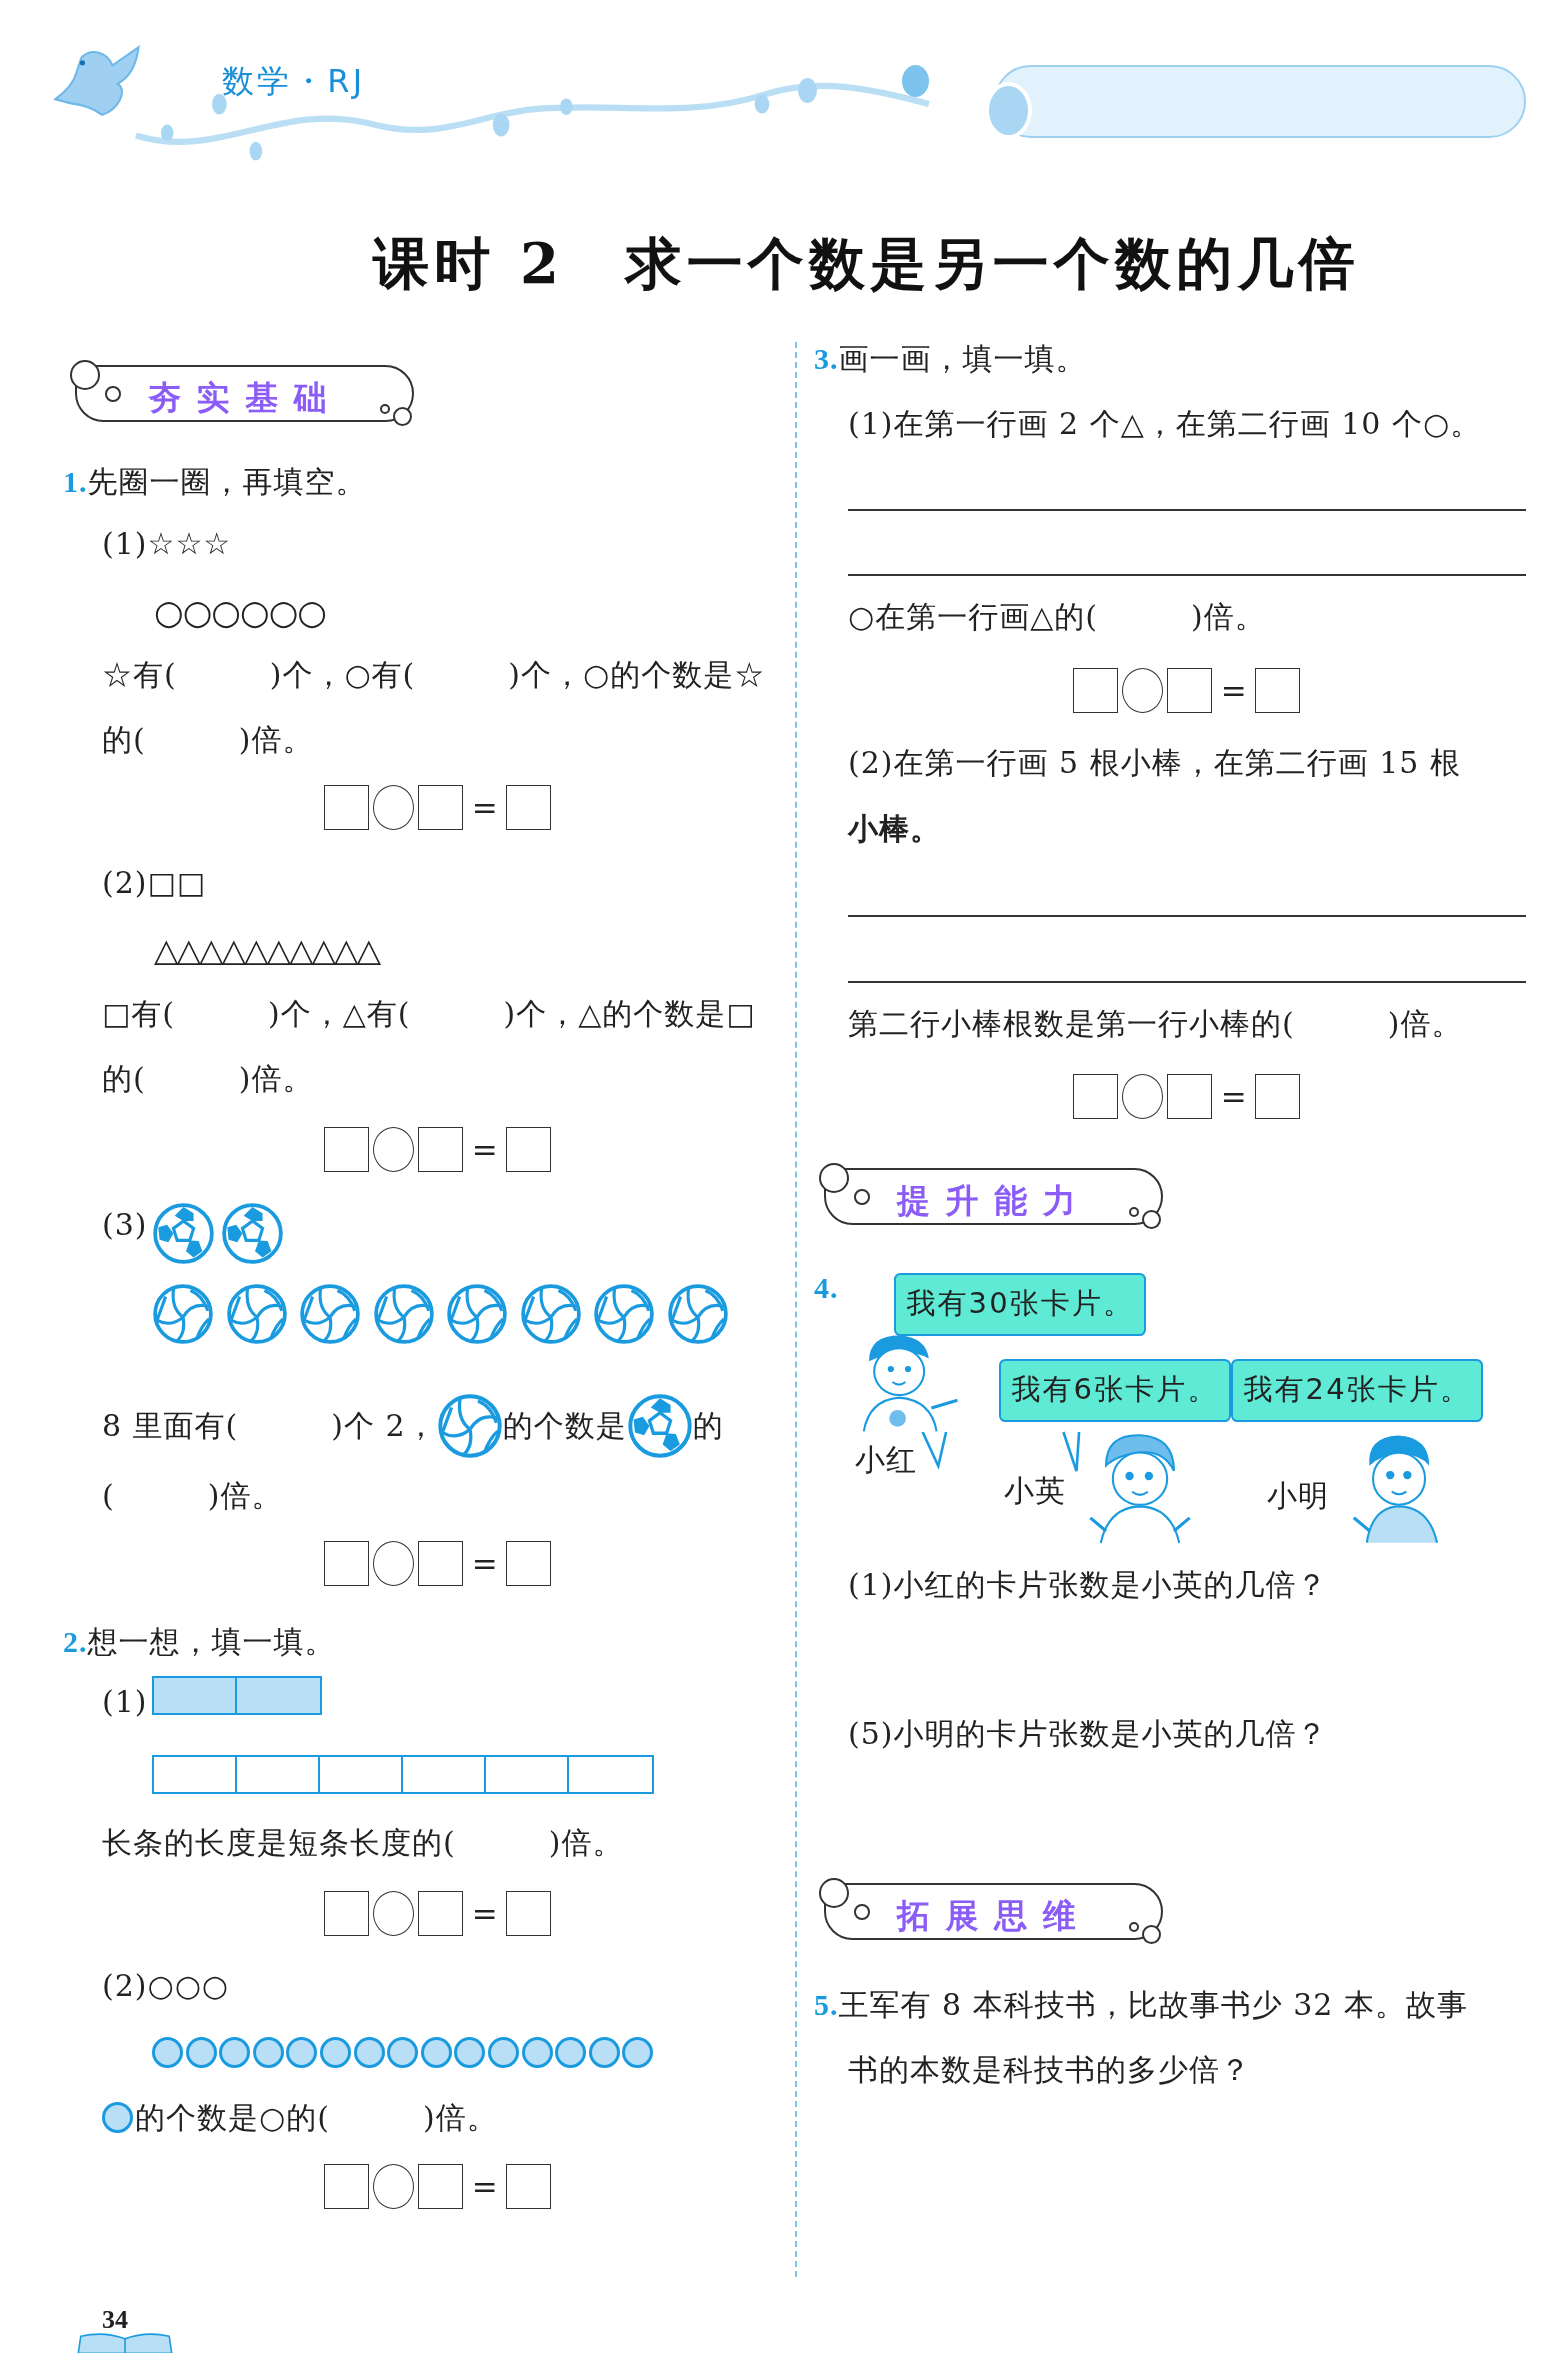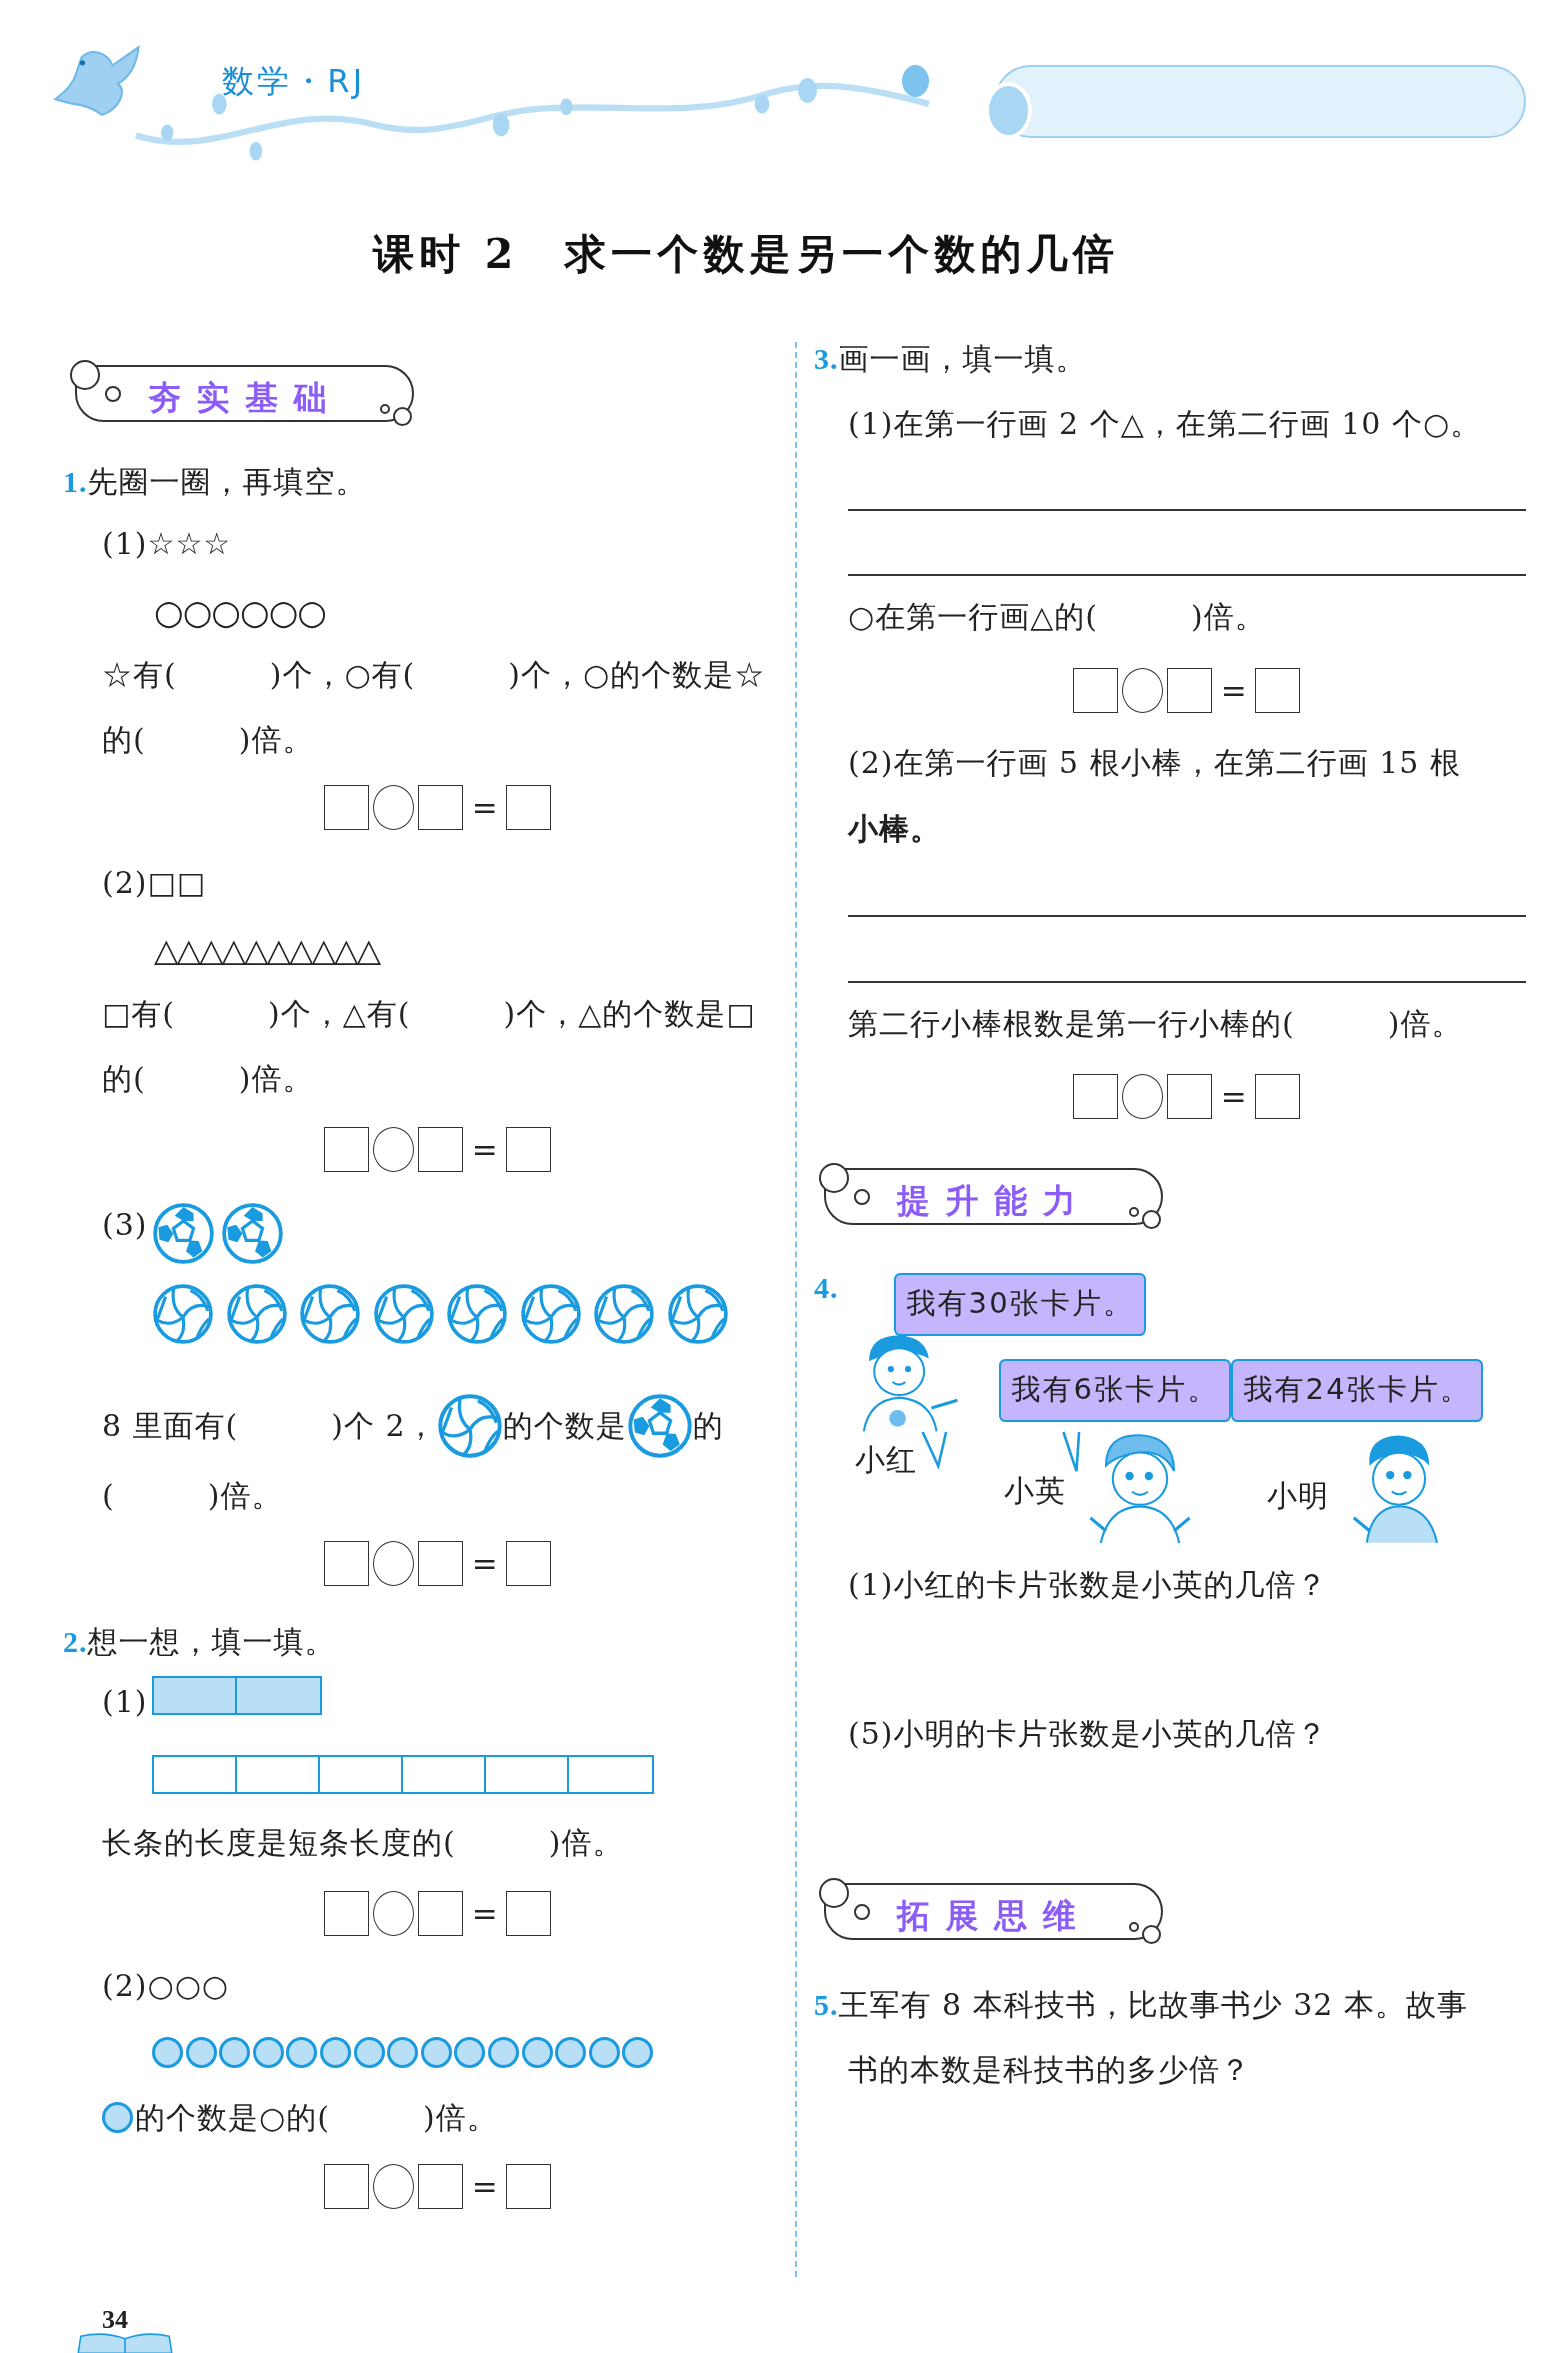--- a/index.html
+++ b/index.html
@@ -8,42 +8,42 @@
   .abs { position: absolute; }
   .txt { font-size: 30px; line-height: 1; white-space: nowrap; letter-spacing: 1px; }
   .qnum { color: #1a9be0; font-weight: bold; font-family: "Liberation Serif", serif; }
 
   
   .header-title { color: #1a8fd8; font-size: 32px; font-family: "DejaVu Sans", sans-serif; letter-spacing: 3.1px; }
   .brand-pill { border: 2.1px solid #9fd0ef; background: #e2f2fc; border-radius: 37px; }
   .brand-text { color: #1a8fd8; font-family: "DejaVu Sans", sans-serif; font-size: 38px; letter-spacing: 4.2px; }
   .dot { border-radius: 50%; background: #a9d7f3; }
 
-  .main-title { font-size: 41px; font-weight: bold; font-family: "DejaVu Serif", serif; letter-spacing: 5.2px; color: #111; }
+  .main-title { font-size: 56px; font-weight: bold; font-family: "DejaVu Serif", serif; letter-spacing: 5.2px; color: #111; }
 
   
   .banner { border: 2.6px solid #333; border-radius: 0 31px 31px 31px; background: #fff; height: 57px; }
   .banner-text { font-family: "DejaVu Sans", sans-serif; font-weight: bold; font-size: 33px; letter-spacing: 15.6px; color: #8b5cf6; }
   .ring { border: 2.6px solid #333; border-radius: 50%; background: #fff; }
 
   
   .eq { display: flex; align-items: center; gap: 4.2px; }
   .eq .box { width: 45px; height: 45px; border: 1.6px solid #333; }
   .eq .circ { width: 41px; height: 45px; border: 1.6px solid #333; border-radius: 50%; }
   .eq .equals { font-size: 31px; padding: 0 4.2px; }
   .hline { height: 1.6px; background: #333; }
   .divider { border-left: 2.1px dashed #7cc4ee; }
 
   .bar { display: flex; border: 2.6px solid #1a9be0; }
   .bar .cell { width: 83px; height: 35px; border-right: 2.6px solid #1a9be0; }
   .bar .cell:last-child { border-right: none; }
   .bar.filled .cell { background: #b8dff6; }
 
   .bead { width: 31px; height: 31px; border-radius: 50%; border: 3.1px solid #1a9be0; background: #b8dff6; display: inline-block; margin-right: 2.6px; }
-  .bubble { border: 2.6px solid #1a9be0; border-radius: 6.3px; background: #c4b5fd; padding: 9.4px 10.4px; font-family: "DejaVu Sans", sans-serif; font-size: 29px; letter-spacing: 2.1px; white-space: nowrap; }
+  .bubble { border: 2.6px solid #1a9be0; border-radius: 6.3px; background: #5eead4; padding: 9.4px 10.4px; font-family: "DejaVu Sans", sans-serif; font-size: 29px; letter-spacing: 2.1px; white-space: nowrap; }
   .person { position: absolute; }
   .page-num { font-weight: bold; font-size: 26px; font-family: "Liberation Serif", serif; }
 </style>
 </head>
 <body>
 
 <div class="abs" style="left:0;top:0;width:1564px;height:172px;">
   <svg class="abs" style="left:50px;top:42px;" width="120" height="78" viewBox="0 0 230 150">
     <path d="M60 30 C80 10 110 20 120 45 L170 10 C165 50 150 70 130 80 C150 95 130 130 100 140 C80 125 60 120 40 118 L10 110 C30 95 45 80 50 60 Z" fill="#9fd0f2" stroke="#6fb8e8" stroke-width="4"></path>
     <circle cx="62" cy="40" r="5" fill="#1a6fae"></circle>

